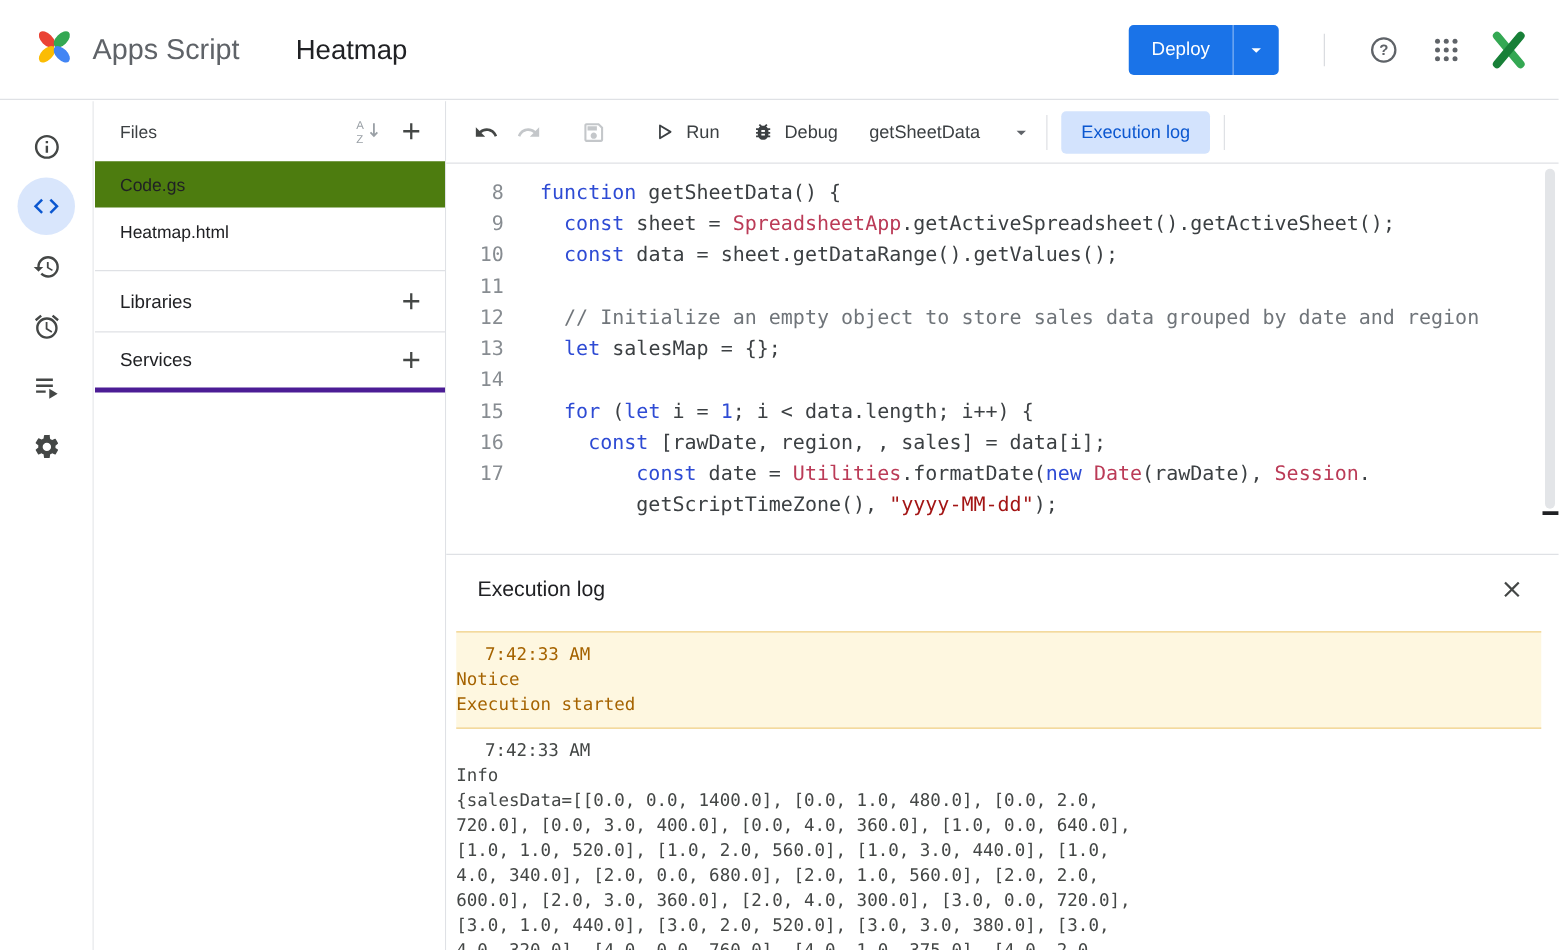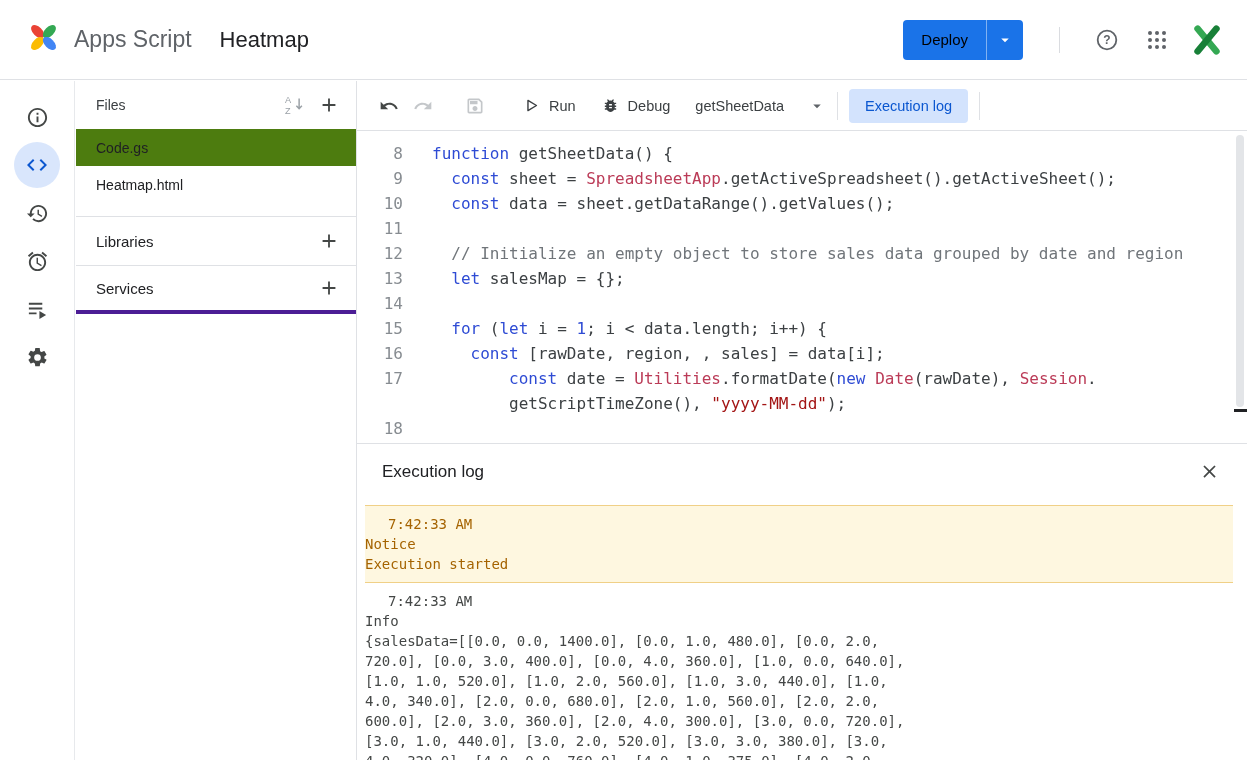--- a/index.html
+++ b/index.html
@@ -6,23 +6,23 @@
   html,body { width:1247px; height:760px; }
   body {
     font-family:"Liberation Sans", sans-serif;
     background:#fff; color:#202124; overflow:hidden; position:relative;
   }
 
   
   .topbar { height:80px; display:flex; align-items:center; border-bottom:1px solid #dfe1e5; padding:0 20px 0 26px; }
   .logo-area { display:flex; align-items:center; gap:13px; }
   .app-name { font-size:23px; color:#5f6368; }
-  .project-title { font-size:22px; color:#202124; margin-left:28px; }
+  .project-title { font-size:22px; color:#202124; margin-left:45px; }
   .topbar-spacer { flex:1; }
-  .deploy { display:flex; align-items:stretch; background:#1a73e8; color:#000000; border:none; border-radius:4px; height:40px; cursor:pointer; font-family:inherit; overflow:hidden; }
+  .deploy { display:flex; align-items:stretch; background:#1a73e8; color:#ffffff; border:none; border-radius:4px; height:40px; cursor:pointer; font-family:inherit; overflow:hidden; }
   .deploy-label { display:flex; align-items:center; padding:0 18px; font-size:15px; font-weight:500; }
   .deploy-sep { width:1px; background:rgba(255,255,255,.45); }
   .deploy-caret { display:flex; align-items:center; padding:0 9px; }
   .tb-div { width:1px; height:26px; background:#dadce0; margin:0 27px 0 36px; }
   .icon-btn { width:40px; height:40px; display:flex; align-items:center; justify-content:center; cursor:pointer; border-radius:50%; }
   .icon-btn + .icon-btn { margin-left:10px; }
 
   
   .rail { position:absolute; left:0; top:81px; bottom:0; width:75px; border-right:1px solid #e7e9ec; background:#fff;
           display:flex; flex-direction:column; align-items:center; padding-top:13px; gap:2px; }
@@ -297,24 +297,20 @@
           <span class="lc"><span class="tk-p">    </span><span class="tk-k">const</span><span class="tk-p"> [rawDate, region, , sales] = data[i];</span></span>
         </div>
         <div class="cl">
           <span class="ln">17</span>
           <span class="lc"><span class="tk-p">        </span><span class="tk-k">const</span><span class="tk-p"> date = </span><span class="tk-c">Utilities</span><span class="tk-p">.formatDate(</span><span class="tk-k">new</span><span class="tk-p"> </span><span class="tk-c">Date</span><span class="tk-p">(rawDate), </span><span class="tk-c">Session</span><span class="tk-p">.</span></span>
         </div>
         <div class="cl">
           <span class="ln"></span>
           <span class="lc"><span class="tk-p">        getScriptTimeZone(), </span><span class="tk-s">"yyyy-MM-dd"</span><span class="tk-p">);</span></span>
         </div>
-        <div class="cl">
-          <span class="ln">18</span>
-          <span class="lc"></span>
-        </div>
       </div>
     <div class="ed-scrollbar"></div>
     <div class="ed-ruler-mark"></div>
   </div>
 
   <div class="execlog">
     <div class="execlog-header">
       <span class="execlog-title">Execution log</span>
       <span class="close-btn">
         <svg width="21" height="21" viewBox="0 0 24 24" fill="#444746">

